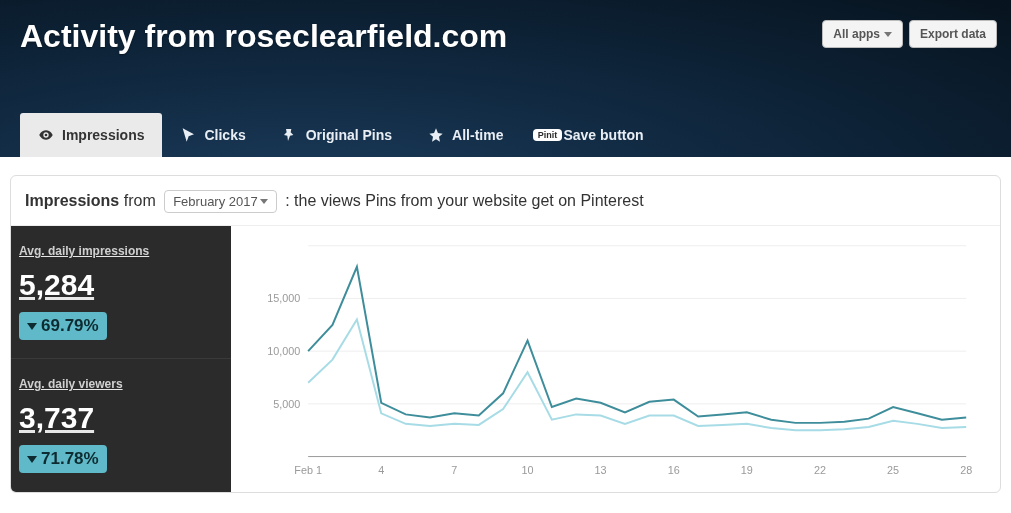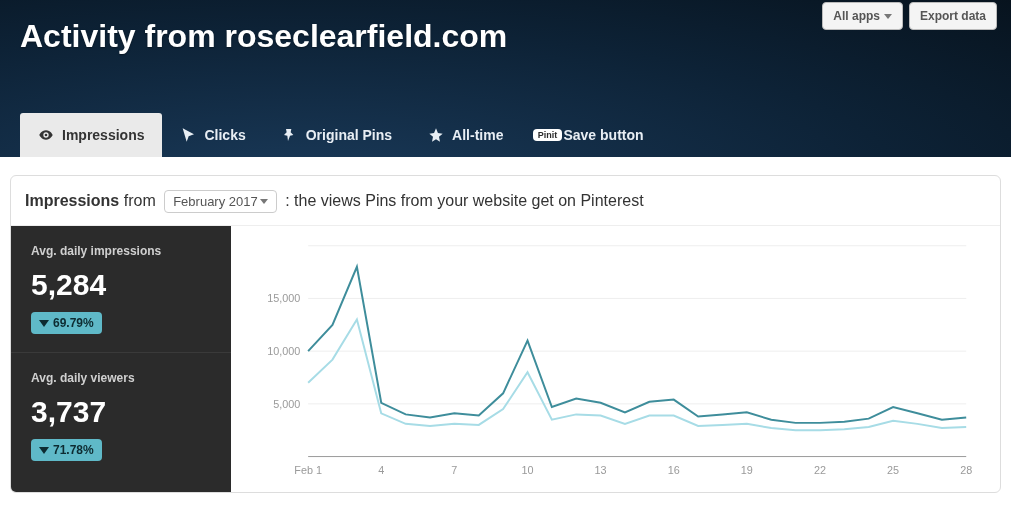--- a/index.html
+++ b/index.html
@@ -18,21 +18,21 @@
   }
   .banner h1 {
     color: #fff;
     font-size: 32px;
     font-weight: 700;
     padding-top: 18px;
     text-shadow: 0 1px 2px rgba(0,0,0,.4);
   }
   .banner-buttons {
     position: absolute;
-    top: 2px;
+    top: 20px;
     right: 14px;
     display: flex;
     gap: 6px;
   }
   .btn {
     background: #f4f4f4;
     border: 1px solid #bbb;
     border-radius: 4px;
     padding: 6px 10px;
     font-size: 12px;
@@ -107,22 +107,23 @@
     border-top: 1px solid #eee;
   }
   .stats {
     width: 220px;
     background: #2b2b2b;
     color: #e7e7e7;
     display: flex;
     flex-direction: column;
   }
   .stat {
-    padding: 18px 16px 18px 20px;
+    padding: 18px 16px 18px 8px;
     border-bottom: 1px solid #3a3a3a;
+    text-decoration: underline;
   }
   .stat:last-child { border-bottom: none; }
   .stat-label {
     font-size: 12px;
     font-weight: 700;
     color: #d0d0d0;
     margin-bottom: 10px;
   }
   .stat-value {
     font-size: 30px;
@@ -130,21 +131,21 @@
     color: #fff;
     margin-bottom: 10px;
   }
   .badge {
     display: inline-flex;
     align-items: center;
     gap: 4px;
     background: #5fb9c8;
     color: #0d2b31;
     font-weight: 700;
-    font-size: 12px;
+    font-size: 17px;
     padding: 4px 8px;
     border-radius: 4px;
   }
   .arrow-down {
     width: 0; height: 0;
     border-left: 5px solid transparent;
     border-right: 5px solid transparent;
     border-top: 7px solid #0d2b31;
   }
   .chart-wrap {

